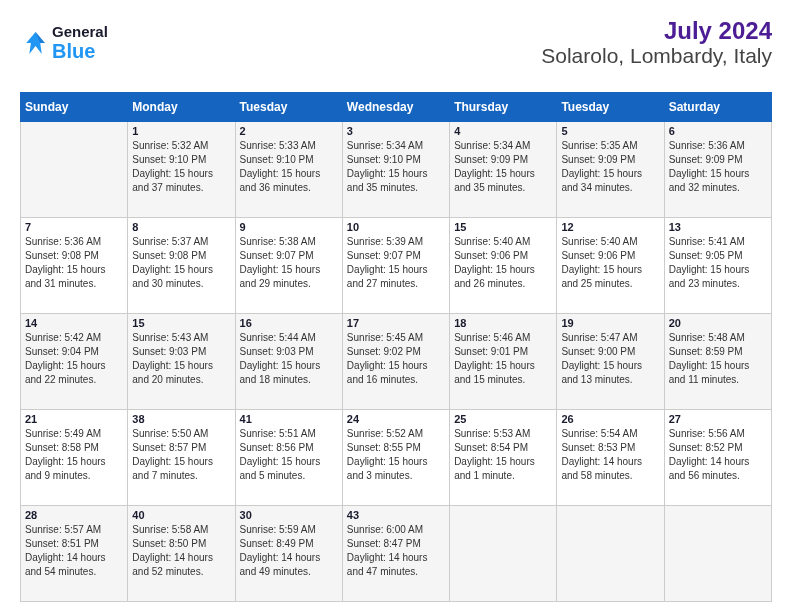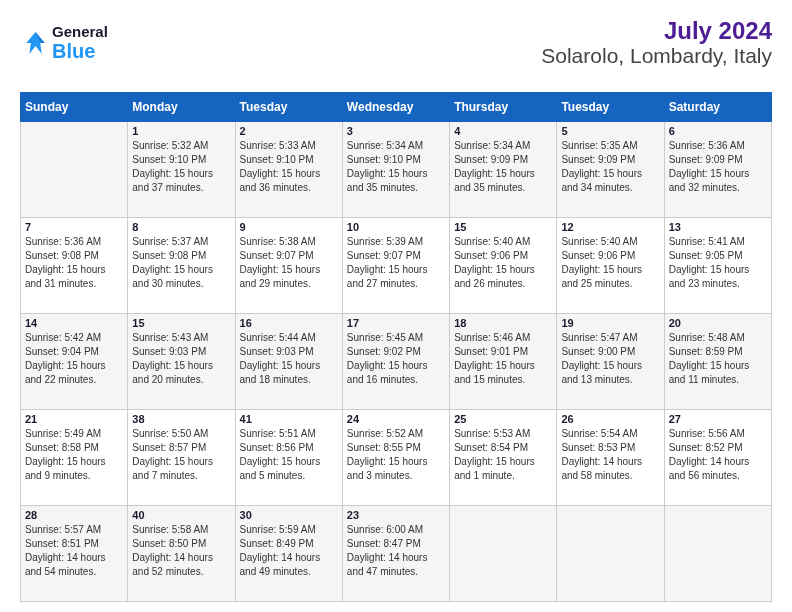--- a/index.html
+++ b/index.html
@@ -250,21 +250,21 @@
           </td>
           <td>
             <span class="day-num">40</span>
             <div class="day-info">Sunrise: 5:58 AM<br>Sunset: 8:50 PM<br>Daylight: 14 hours<br>and 52 minutes.</div>
           </td>
           <td>
             <span class="day-num">30</span>
             <div class="day-info">Sunrise: 5:59 AM<br>Sunset: 8:49 PM<br>Daylight: 14 hours<br>and 49 minutes.</div>
           </td>
           <td>
-            <span class="day-num">23</span>
+            <span class="day-num">43</span>
             <div class="day-info">Sunrise: 6:00 AM<br>Sunset: 8:47 PM<br>Daylight: 14 hours<br>and 47 minutes.</div>
           </td>
           <td class="empty-cell"></td>
           <td class="empty-cell"></td>
           <td class="empty-cell"></td>
         </tr>
       </tbody>
   </table>
 </div>
 

